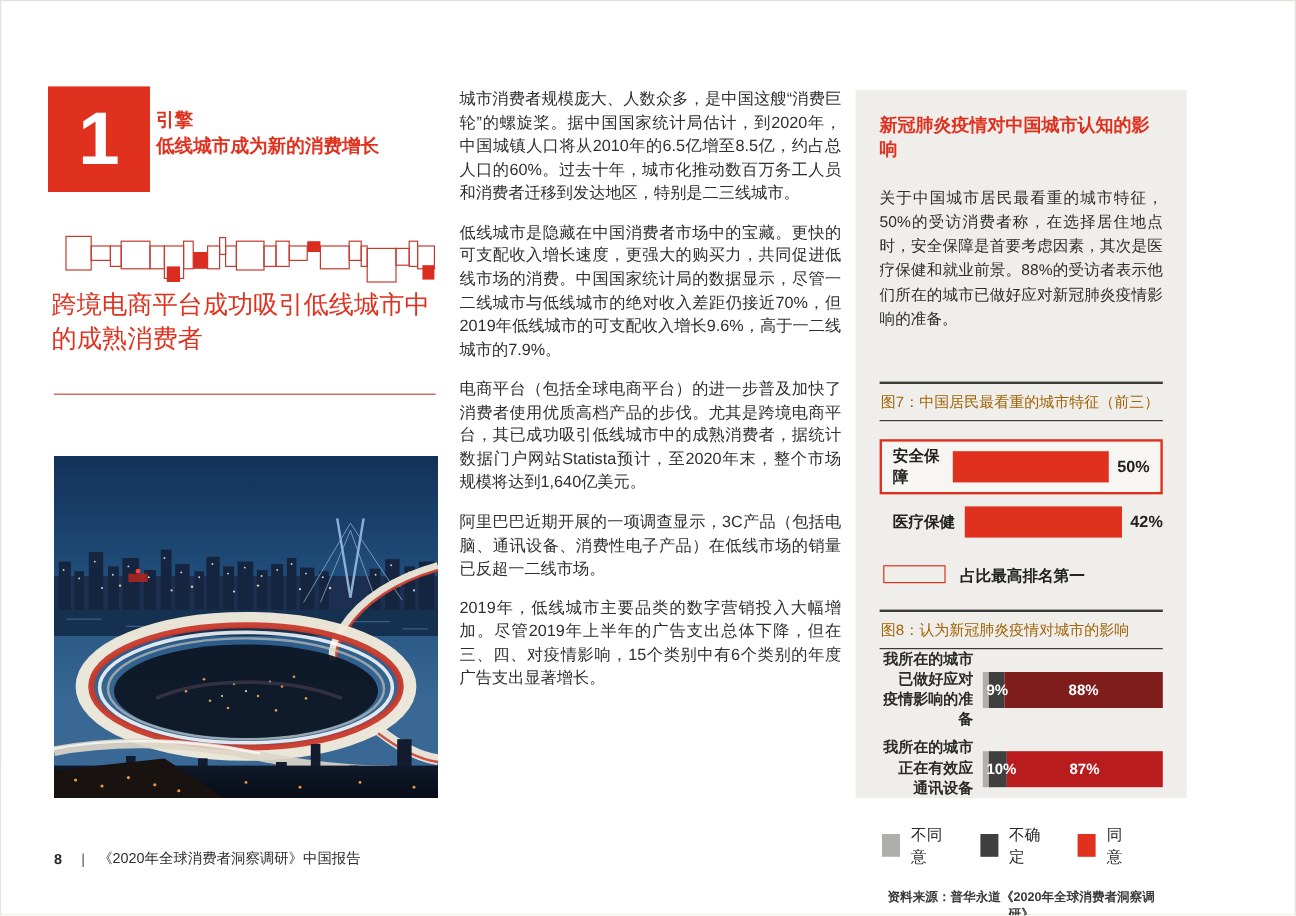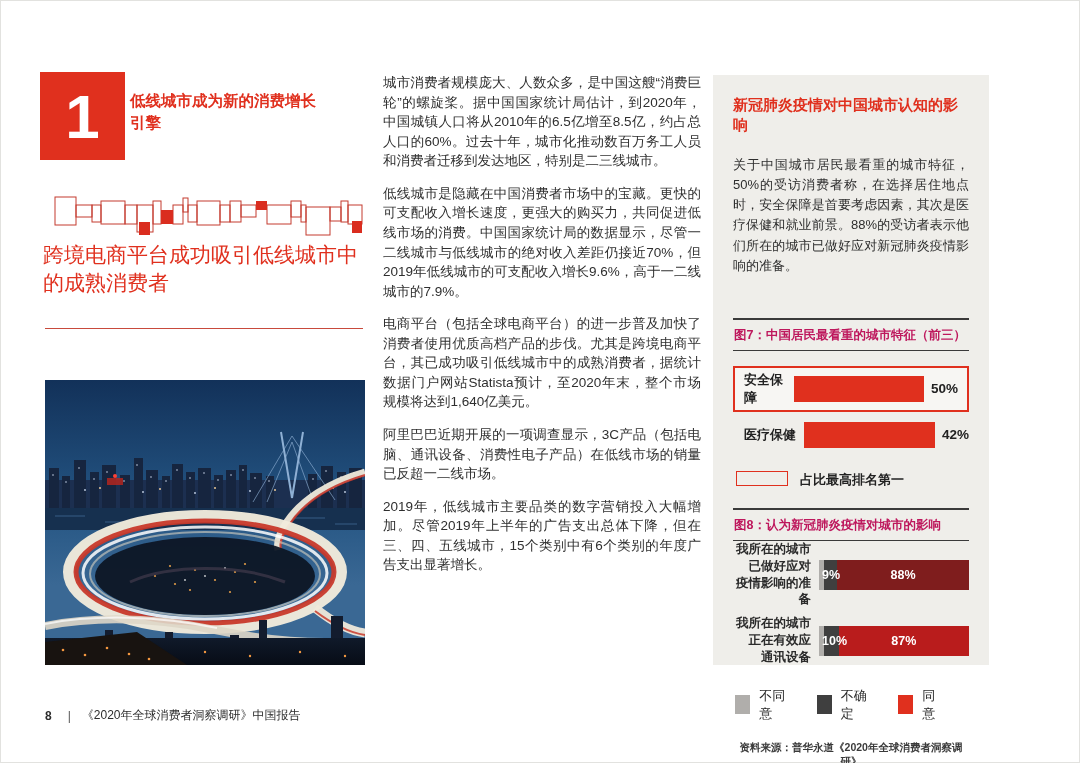--- a/index.html
+++ b/index.html
@@ -27,21 +27,21 @@
   .article p { margin-bottom:13px; }
 
   
   .panel { position:absolute; left:713px; top:75px; width:276px; height:590px;
            padding:20px 20px; }
   .panel-title { color:#e0301e; font-weight:bold; font-size:15px; line-height:1.3; }
   .panel-intro { margin-top:21px; font-size:13px; line-height:1.55; color:#2e2e2e;
            text-align:justify; font-weight:500; }
 
   .fig-caption { border-top:2px solid #3a3a3a; border-bottom:1px solid #3a3a3a;
-           padding:7px 1px 6px; font-size:12.5px; font-weight:bold; color:#be185d; }
+           padding:7px 1px 6px; font-size:12.5px; font-weight:normal; color:#a16207; }
   .fig7-cap { margin-top:42px; }
   .fig8-cap { margin-top:19px; }
 
   .f7rows { margin-top:15px; }
   .hlbox  { border:2px solid #e0301e; background:#f7f6f3; padding:7px 9px; margin-bottom:6px; }
   .f7row  { display:flex; align-items:center; height:28px; }
   .f7row.plain { margin:6px 0 6px 11px; height:34px; }
   .f7label { width:64px; font-size:13px; font-weight:600; color:#222; }
   .f7bar   { height:26px; }
   .f7val   { margin-left:7px; font-size:13.5px; font-weight:600; color:#222; }
@@ -78,22 +78,22 @@
 </head>
 <body>
 
 <div class="page">
 
   <div class="badge" style="background: rgb(224, 48, 30);">
     <span>1</span>
   </div>
 
   <div class="section-title">
+    <div>引擎</div>
     <div>低线城市成为新的消费增长</div>
-    <div>引擎</div>
   </div>
 
   <svg class="pattern" width="322" height="46" viewBox="0 0 322 46">
     <g fill="none" stroke="#c43b2e" stroke-width="1">
       <rect x="12" y="5" width="21" height="28"></rect>
       <rect x="33" y="13" width="16" height="12"></rect>
       <rect x="49" y="13" width="9" height="17"></rect>
       <rect x="58" y="9" width="24" height="23"></rect>
       <rect x="82" y="13" width="12" height="19"></rect>
       <rect x="94" y="13" width="16" height="27"></rect>
@@ -273,21 +273,21 @@
         <circle cx="255" cy="272" r="1.2"></circle>
         <circle cx="300" cy="276" r="1.2"></circle>
     </g>
   </svg>
 
   <div class="article">
     <p>城市消费者规模庞大、人数众多，是中国这艘“消费巨轮”的螺旋桨。据中国国家统计局估计，到2020年，中国城镇人口将从2010年的6.5亿增至8.5亿，约占总人口的60%。过去十年，城市化推动数百万务工人员和消费者迁移到发达地区，特别是二三线城市。</p>
     <p>低线城市是隐藏在中国消费者市场中的宝藏。更快的可支配收入增长速度，更强大的购买力，共同促进低线市场的消费。中国国家统计局的数据显示，尽管一二线城市与低线城市的绝对收入差距仍接近70%，但2019年低线城市的可支配收入增长9.6%，高于一二线城市的7.9%。</p>
     <p>电商平台（包括全球电商平台）的进一步普及加快了消费者使用优质高档产品的步伐。尤其是跨境电商平台，其已成功吸引低线城市中的成熟消费者，据统计数据门户网站Statista预计，至2020年末，整个市场规模将达到1,640亿美元。</p>
     <p>阿里巴巴近期开展的一项调查显示，3C产品（包括电脑、通讯设备、消费性电子产品）在低线市场的销量已反超一二线市场。</p>
-    <p>2019年，低线城市主要品类的数字营销投入大幅增加。尽管2019年上半年的广告支出总体下降，但在三、四、五线城市，15个类别中有6个类别的年度广告支出显著增长。</p>
+    <p>2019年，低线城市主要品类的数字营销投入大幅增加。尽管2019年上半年的广告支出总体下降，但在三、四、对疫情影响，15个类别中有6个类别的年度广告支出显著增长。</p>
   </div>
 
   <div class="panel" style="background: rgb(239, 238, 234);">
 
     <div class="panel-title">新冠肺炎疫情对中国城市认知的影响</div>
     <div class="panel-intro">关于中国城市居民最看重的城市特征，50%的受访消费者称，在选择居住地点时，安全保障是首要考虑因素，其次是医疗保健和就业前景。88%的受访者表示他们所在的城市已做好应对新冠肺炎疫情影响的准备。</div>
 
     <div class="fig-caption fig7-cap">图7：中国居民最看重的城市特征（前三）</div>
 
     <div class="f7rows">

